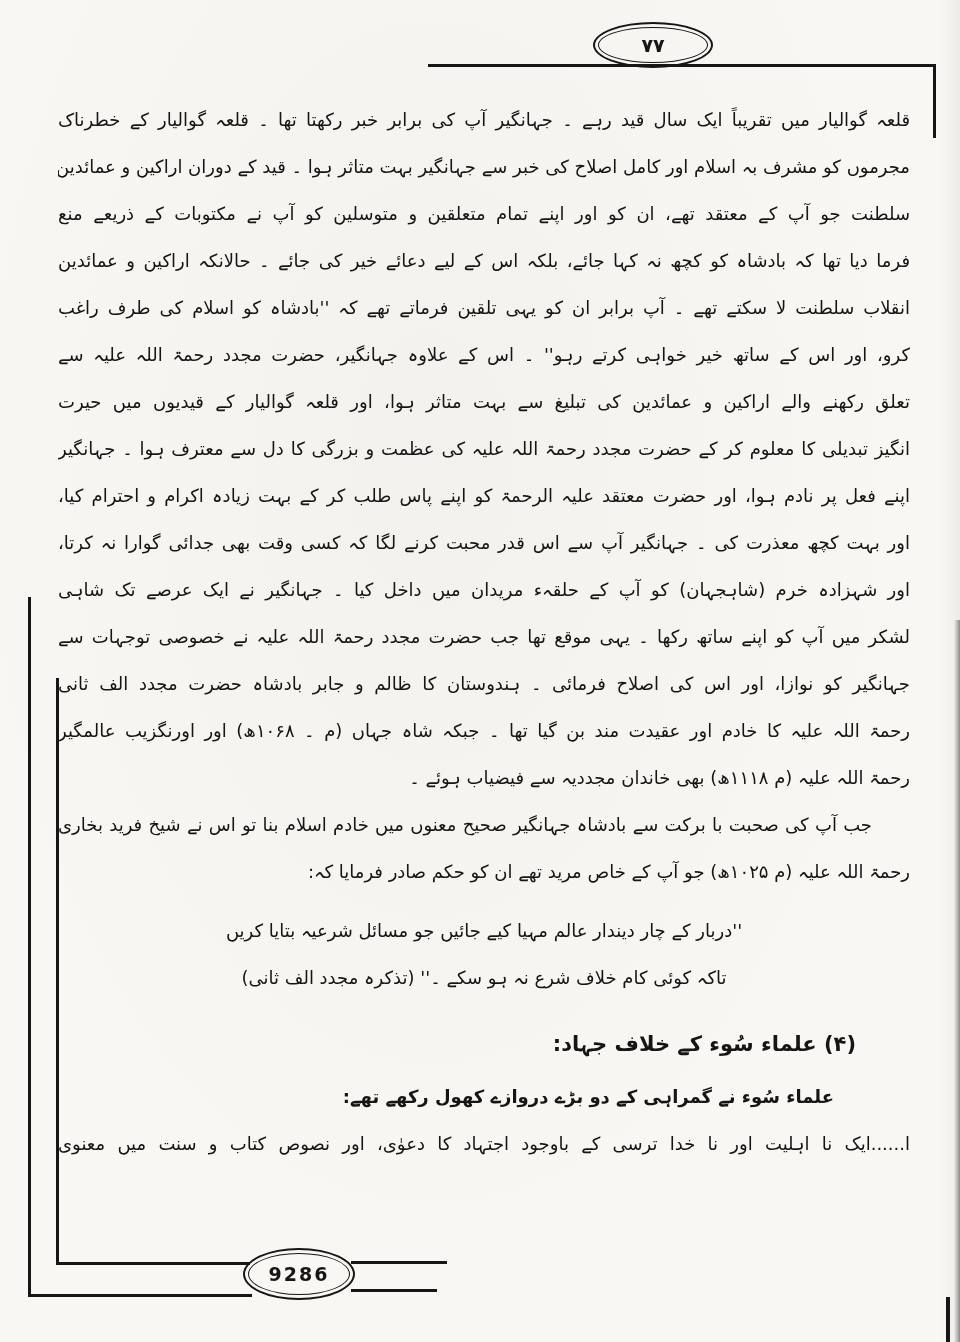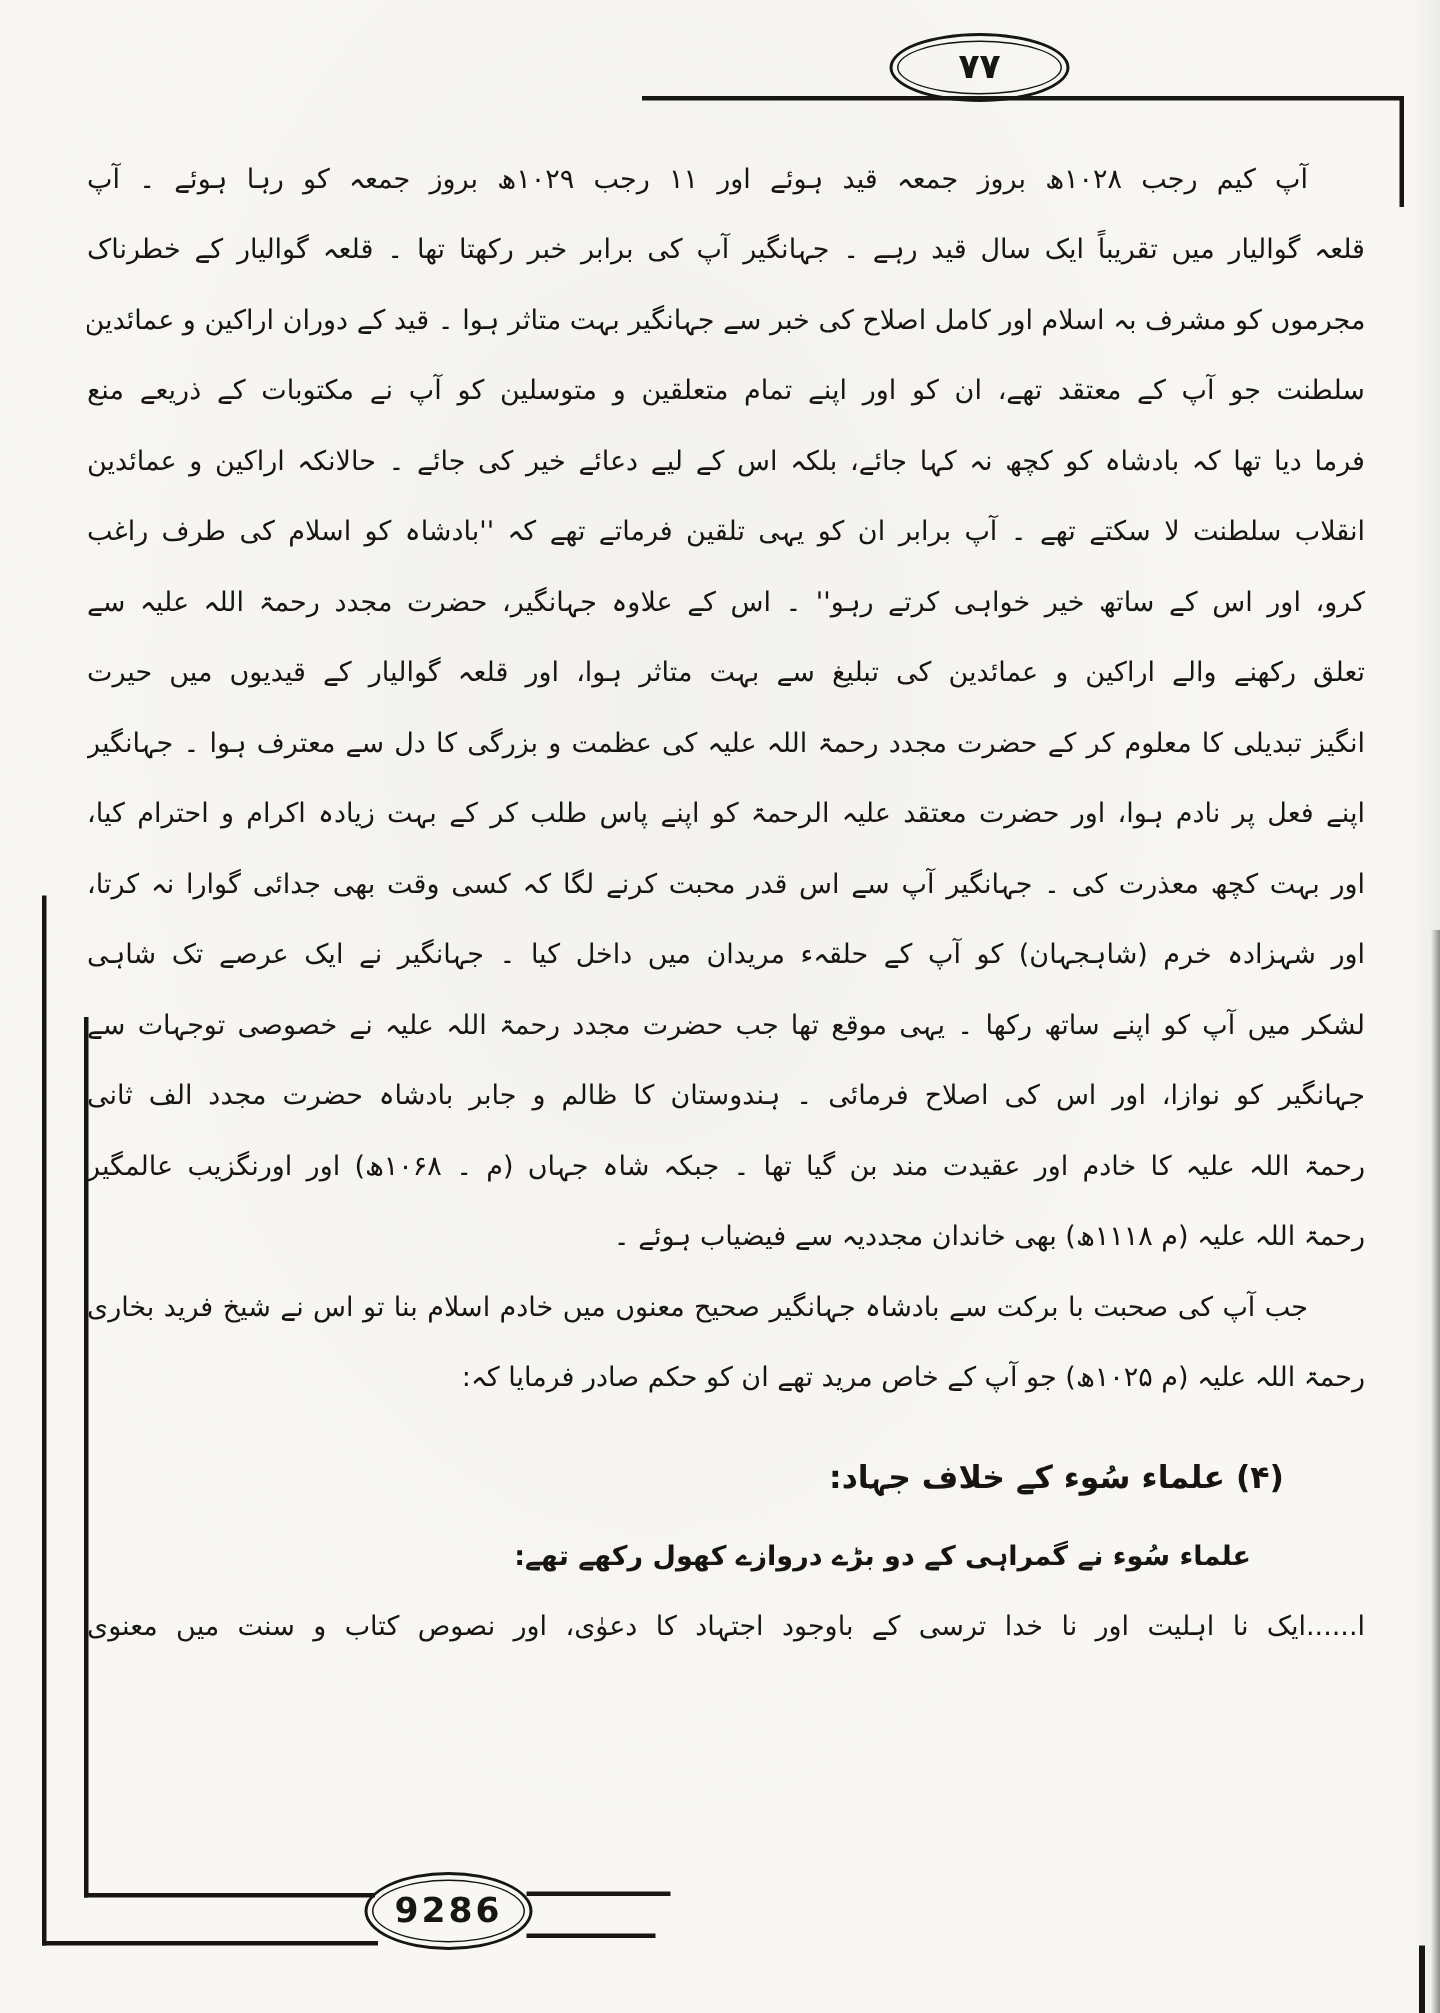--- a/index.html
+++ b/index.html
@@ -41,21 +41,21 @@
     display:flex;align-items:center;justify-content:center;
   }
   .oval .inner{
     position:absolute;inset:3px;
     border:1.5px solid #171615;border-radius:50%;
     display:flex;align-items:center;justify-content:center;
   }
   .oval-top{left:593px;top:22px;width:116px;height:42px;}
   .oval-bottom{left:243px;top:1248px;width:108px;height:48px;}
   .oval .num{
-    font-size:23px;font-weight:bold;letter-spacing:2px;
+    font-size:19px;font-weight:bold;letter-spacing:2px;
     line-height:1;color:#171615;
   }
   
   .text-area{
     position:absolute;
     right:50px;left:58px;top:96px;
     direction:rtl;
     font-size:18px;
     color:#171513;
   }
@@ -101,40 +101,43 @@
     </div>
   </div>
   <div class="oval oval-bottom">
     <div class="inner">
       <span class="num">9286</span>
     </div>
   </div>
 
   <div class="text-area">
 
-    <div class="line justify indent">آپ کیم رجب ۱۰۲۸ھ بروز جمعہ قید ہوئے اور ۱۱ رجب ۱۰۲۹ھ بروز جمعہ کو رہا ہوئے ۔ آپ</div>
     <div class="line justify">قلعہ گوالیار میں تقریباً ایک سال قید رہے ۔ جہانگیر آپ کی برابر خبر رکھتا تھا ۔ قلعہ گوالیار کے خطرناک</div>
     <div class="line justify">مجرموں کو مشرف بہ اسلام اور کامل اصلاح کی خبر سے جہانگیر بہت متاثر ہوا ۔ قید کے دوران اراکین و عمائدین</div>
     <div class="line justify">سلطنت جو آپ کے معتقد تھے، ان کو اور اپنے تمام متعلقین و متوسلین کو آپ نے مکتوبات کے ذریعے منع</div>
     <div class="line justify">فرما دیا تھا کہ بادشاہ کو کچھ نہ کہا جائے، بلکہ اس کے لیے دعائے خیر کی جائے ۔ حالانکہ اراکین و عمائدین</div>
     <div class="line justify">انقلاب سلطنت لا سکتے تھے ۔ آپ برابر ان کو یہی تلقین فرماتے تھے کہ ''بادشاہ کو اسلام کی طرف راغب</div>
     <div class="line justify">کرو، اور اس کے ساتھ خیر خواہی کرتے رہو'' ۔ اس کے علاوہ جہانگیر، حضرت مجدد رحمۃ اللہ علیہ سے</div>
     <div class="line justify">تعلق رکھنے والے اراکین و عمائدین کی تبلیغ سے بہت متاثر ہوا، اور قلعہ گوالیار کے قیدیوں میں حیرت</div>
     <div class="line justify">انگیز تبدیلی کا معلوم کر کے حضرت مجدد رحمۃ اللہ علیہ کی عظمت و بزرگی کا دل سے معترف ہوا ۔ جہانگیر</div>
     <div class="line justify">اپنے فعل پر نادم ہوا، اور حضرت معتقد علیہ الرحمۃ کو اپنے پاس طلب کر کے بہت زیادہ اکرام و احترام کیا،</div>
     <div class="line justify">اور بہت کچھ معذرت کی ۔ جہانگیر آپ سے اس قدر محبت کرنے لگا کہ کسی وقت بھی جدائی گوارا نہ کرتا،</div>
     <div class="line justify">اور شہزادہ خرم (شاہجہان) کو آپ کے حلقہء مریدان میں داخل کیا ۔ جہانگیر نے ایک عرصے تک شاہی</div>
     <div class="line justify">لشکر میں آپ کو اپنے ساتھ رکھا ۔ یہی موقع تھا جب حضرت مجدد رحمۃ اللہ علیہ نے خصوصی توجہات سے</div>
     <div class="line justify">جہانگیر کو نوازا، اور اس کی اصلاح فرمائی ۔ ہندوستان کا ظالم و جابر بادشاہ حضرت مجدد الف ثانی</div>
     <div class="line justify">رحمۃ اللہ علیہ کا خادم اور عقیدت مند بن گیا تھا ۔ جبکہ شاہ جہاں (م ۔ ۱۰۶۸ھ) اور اورنگزیب عالمگیر</div>
     <div class="line right">رحمۃ اللہ علیہ (م ۱۱۱۸ھ) بھی خاندان مجددیہ سے فیضیاب ہوئے ۔</div>
 
     <div class="line justify indent">جب آپ کی صحبت با برکت سے بادشاہ جہانگیر صحیح معنوں میں خادم اسلام بنا تو اس نے شیخ فرید بخاری</div>
     <div class="line right">رحمۃ اللہ علیہ (م ۱۰۲۵ھ) جو آپ کے خاص مرید تھے ان کو حکم صادر فرمایا کہ:</div>
 
+    <div class="quote-block">
+      <div class="line center">''دربار کے چار دیندار عالم مہیا کیے جائیں جو مسائل شرعیہ بتایا کریں</div>
+      <div class="line center">تاکہ کوئی کام خلاف شرع نہ ہو سکے ۔'' (تذکرہ مجدد الف ثانی)</div>
+    </div>
 
     <div class="section-heading">(۴) علماء سُوء کے خلاف جہاد:</div>
 
     <div class="line right intro-line">علماء سُوء نے گمراہی کے دو بڑے دروازے کھول رکھے تھے:</div>
     <div class="line justify">ا......ایک نا اہلیت اور نا خدا ترسی کے باوجود اجتہاد کا دعوٰی، اور نصوص کتاب و سنت میں معنوی</div>
 
   </div>
 </div>
 
 </body></html>

